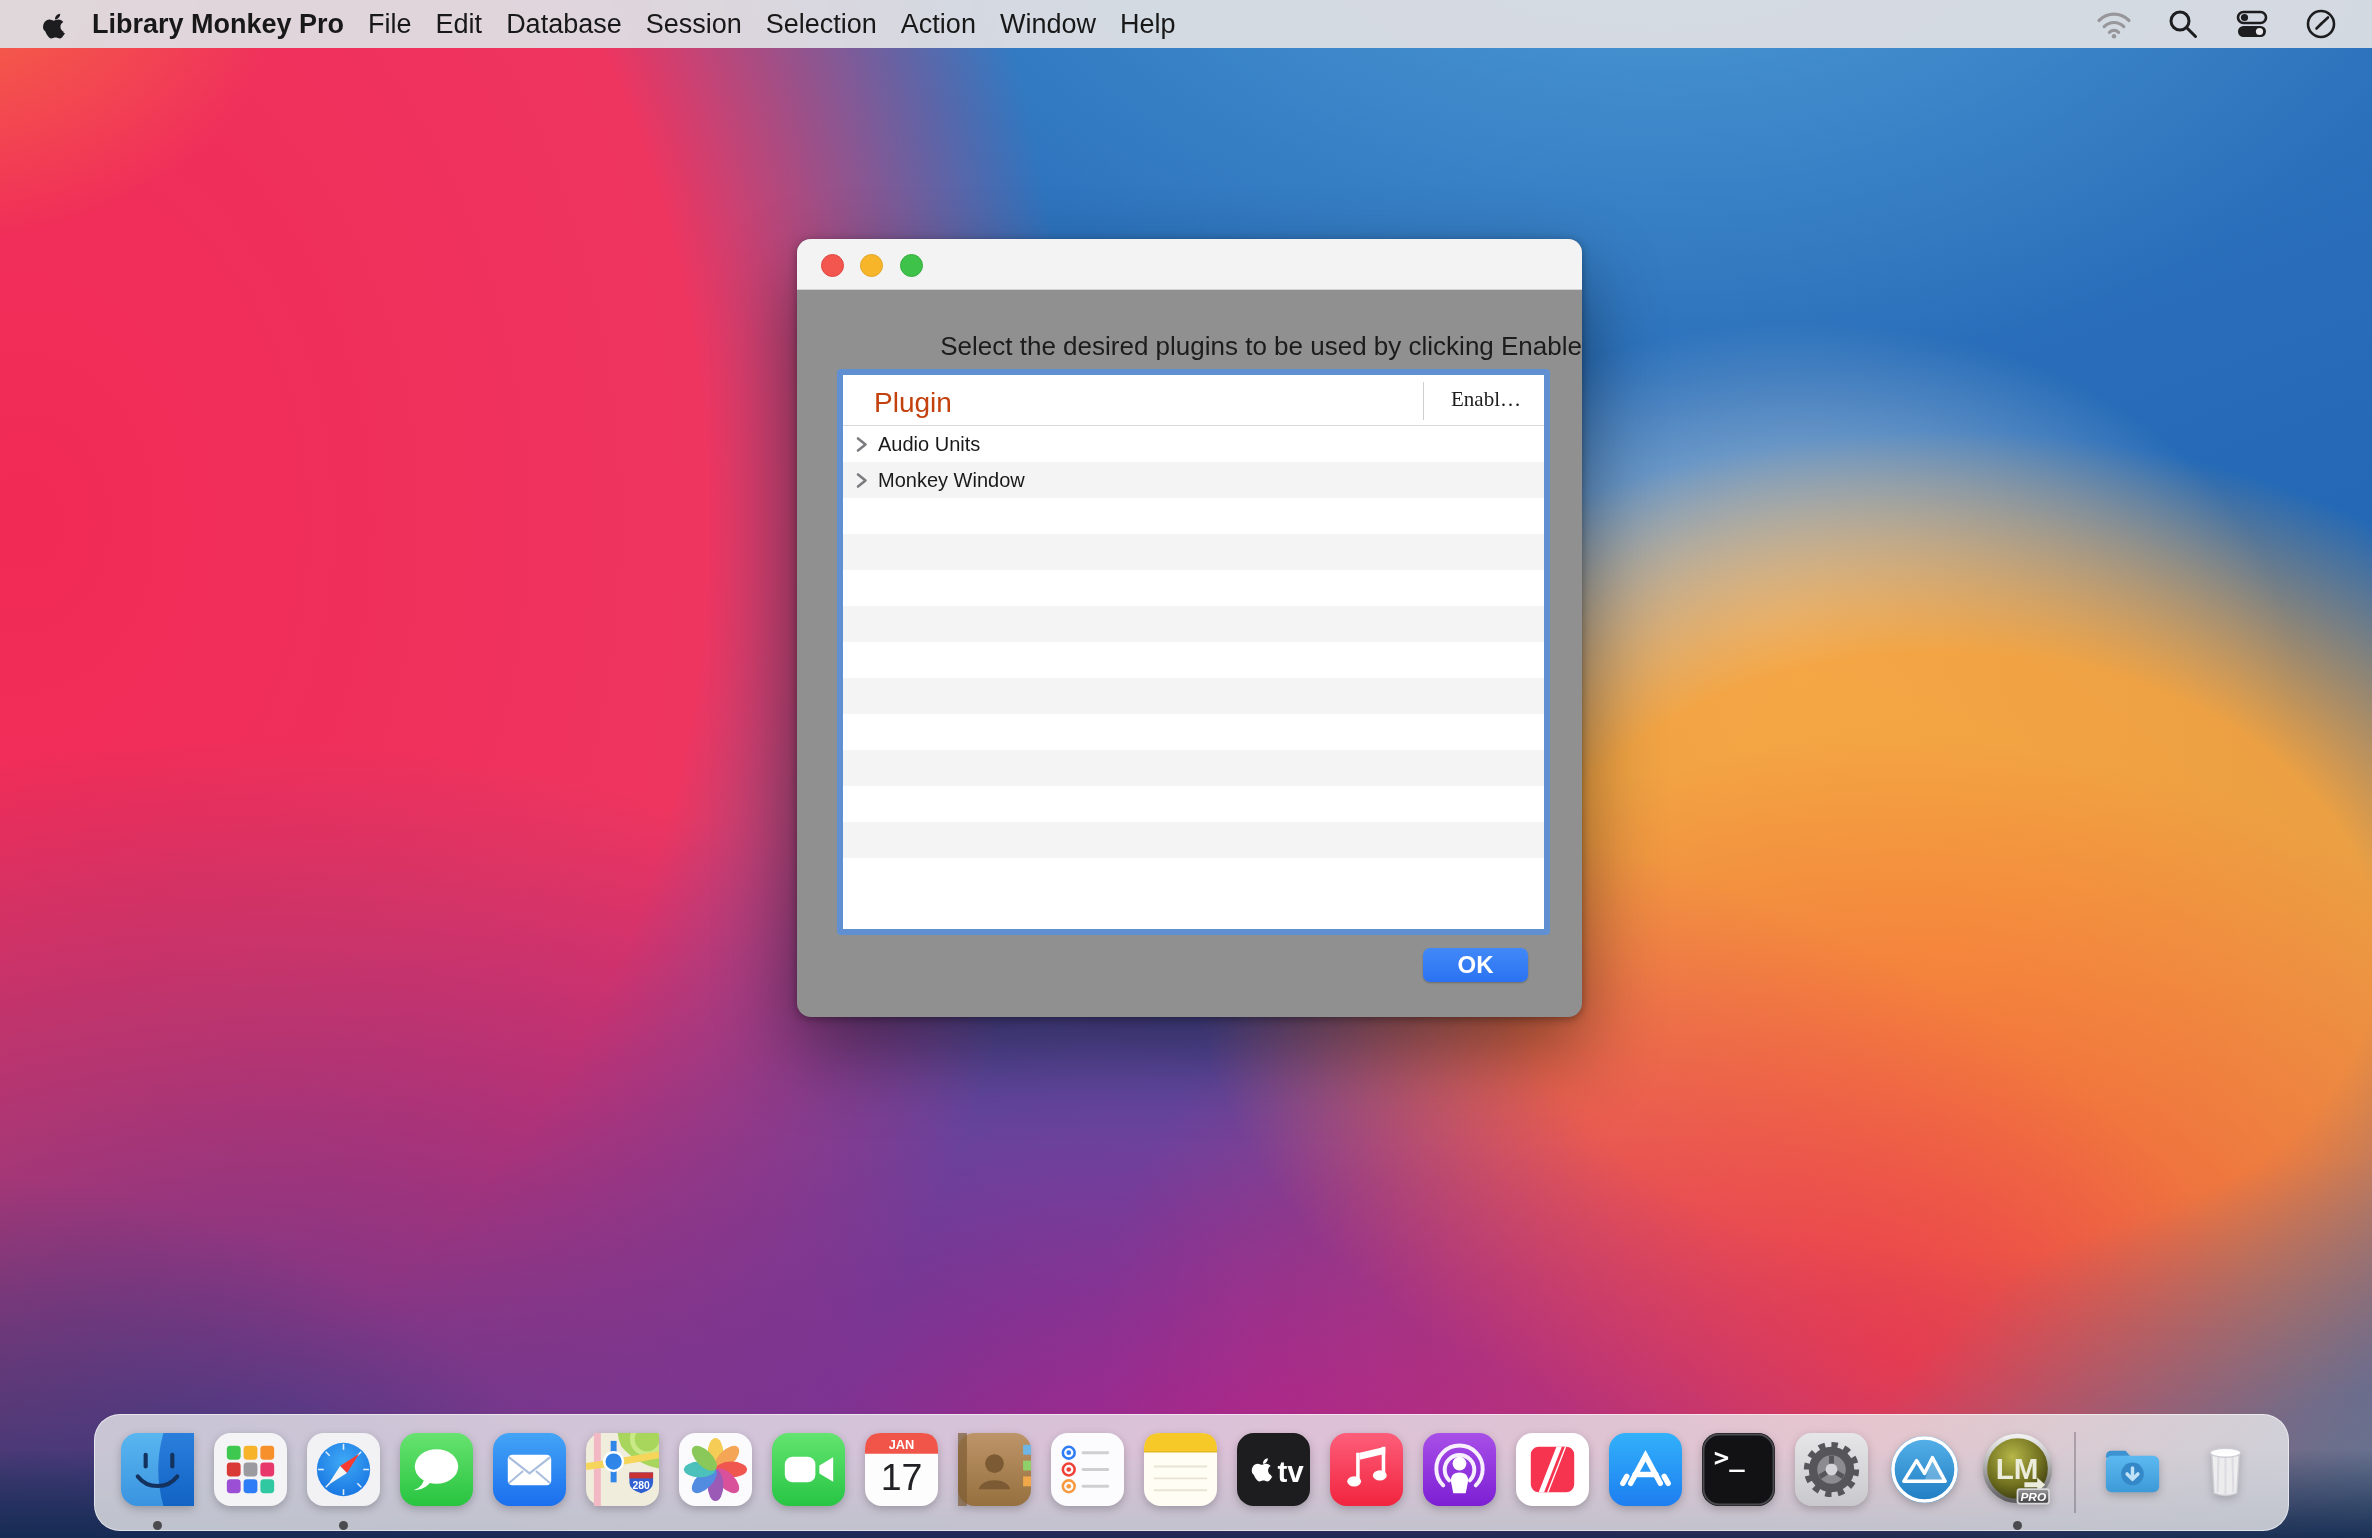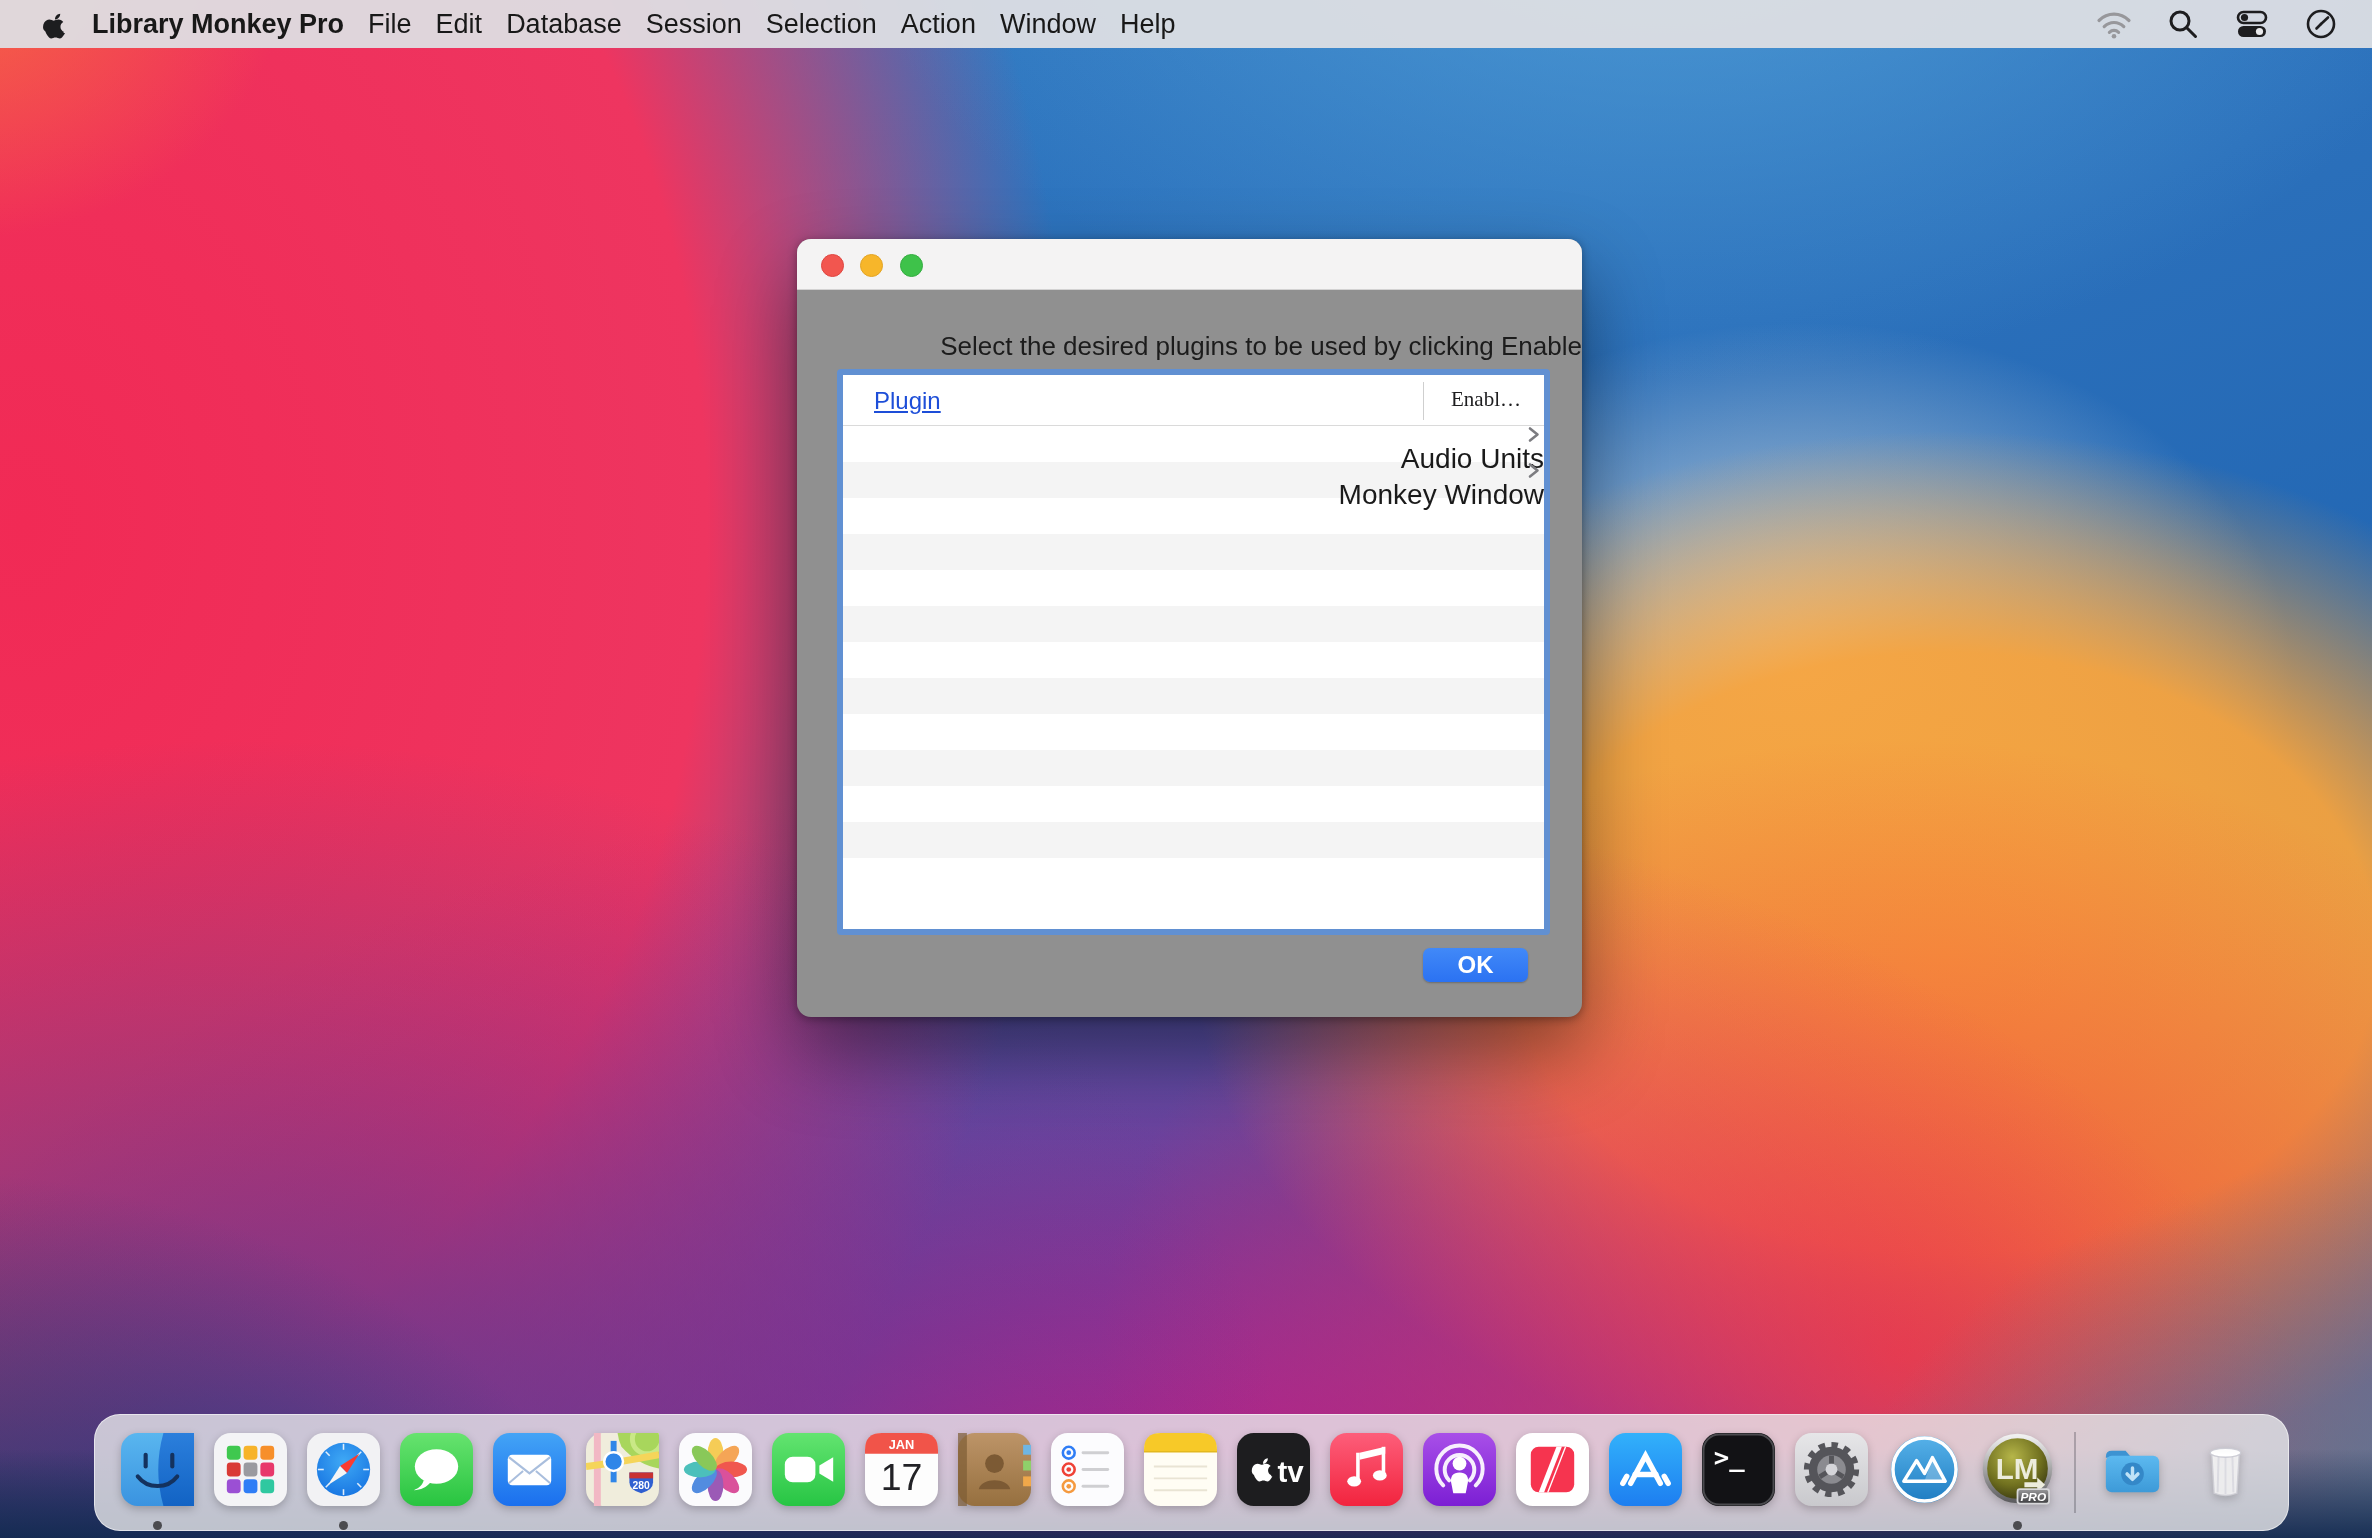--- a/index.html
+++ b/index.html
@@ -64,31 +64,31 @@
   }
 
   .table-wrap{
     position:absolute; left:40px; top:130px; width:713px; height:566px;
     border:6px solid #6190d2; border-radius:4px; background:#fff; overflow:hidden;
   }
   .thead{
     position:relative; height:51px; background:#fff; border-bottom:1px solid #dadada;
   }
   .thead .col-plugin{
-    position:absolute; left:31px; top:12px; font-size:24px; color:#1d4ed8;text-decoration:underline;
+    position:absolute; left:31px; top:12px; font-size:28px; color:#c2410c;
   }
   .thead .col-enabled{
     position:absolute; left:608px; top:12px; font-size:21px; color:#1d1d1f;font-family:Liberation Serif, serif;
   }
   .thead .colsep{
     position:absolute; left:580px; top:7px; width:1px; height:38px; background:#cfcfcf;
   }
   .tbody{ position:absolute; top:51px; left:0; right:0; bottom:0; overflow:hidden; }
   .trow{
-    height:36px; display:flex; align-items:flex-end; font-size:28px; color:#1a1a1a;flex-direction:column;
+    height:36px; display:flex; align-items:center; font-size:20px; color:#1a1a1a;
   }
   .trow:nth-child(even){ background:#f4f4f4; }
   .trow .chev{ margin-left:11px; width:18px; display:flex; align-items:center; }
   .trow .rlabel{ margin-left:6px; }
 
   .ok-btn{
     position:absolute; left:626px; top:709px; width:105px; height:34px;
     border:none; border-radius:7px; color:#fff; font-weight:bold; font-size:24px;
     font-family:"Liberation Sans","DejaVu Sans",sans-serif;
     background:linear-gradient(180deg,#4189f8 0%,#2b72f2 100%);

